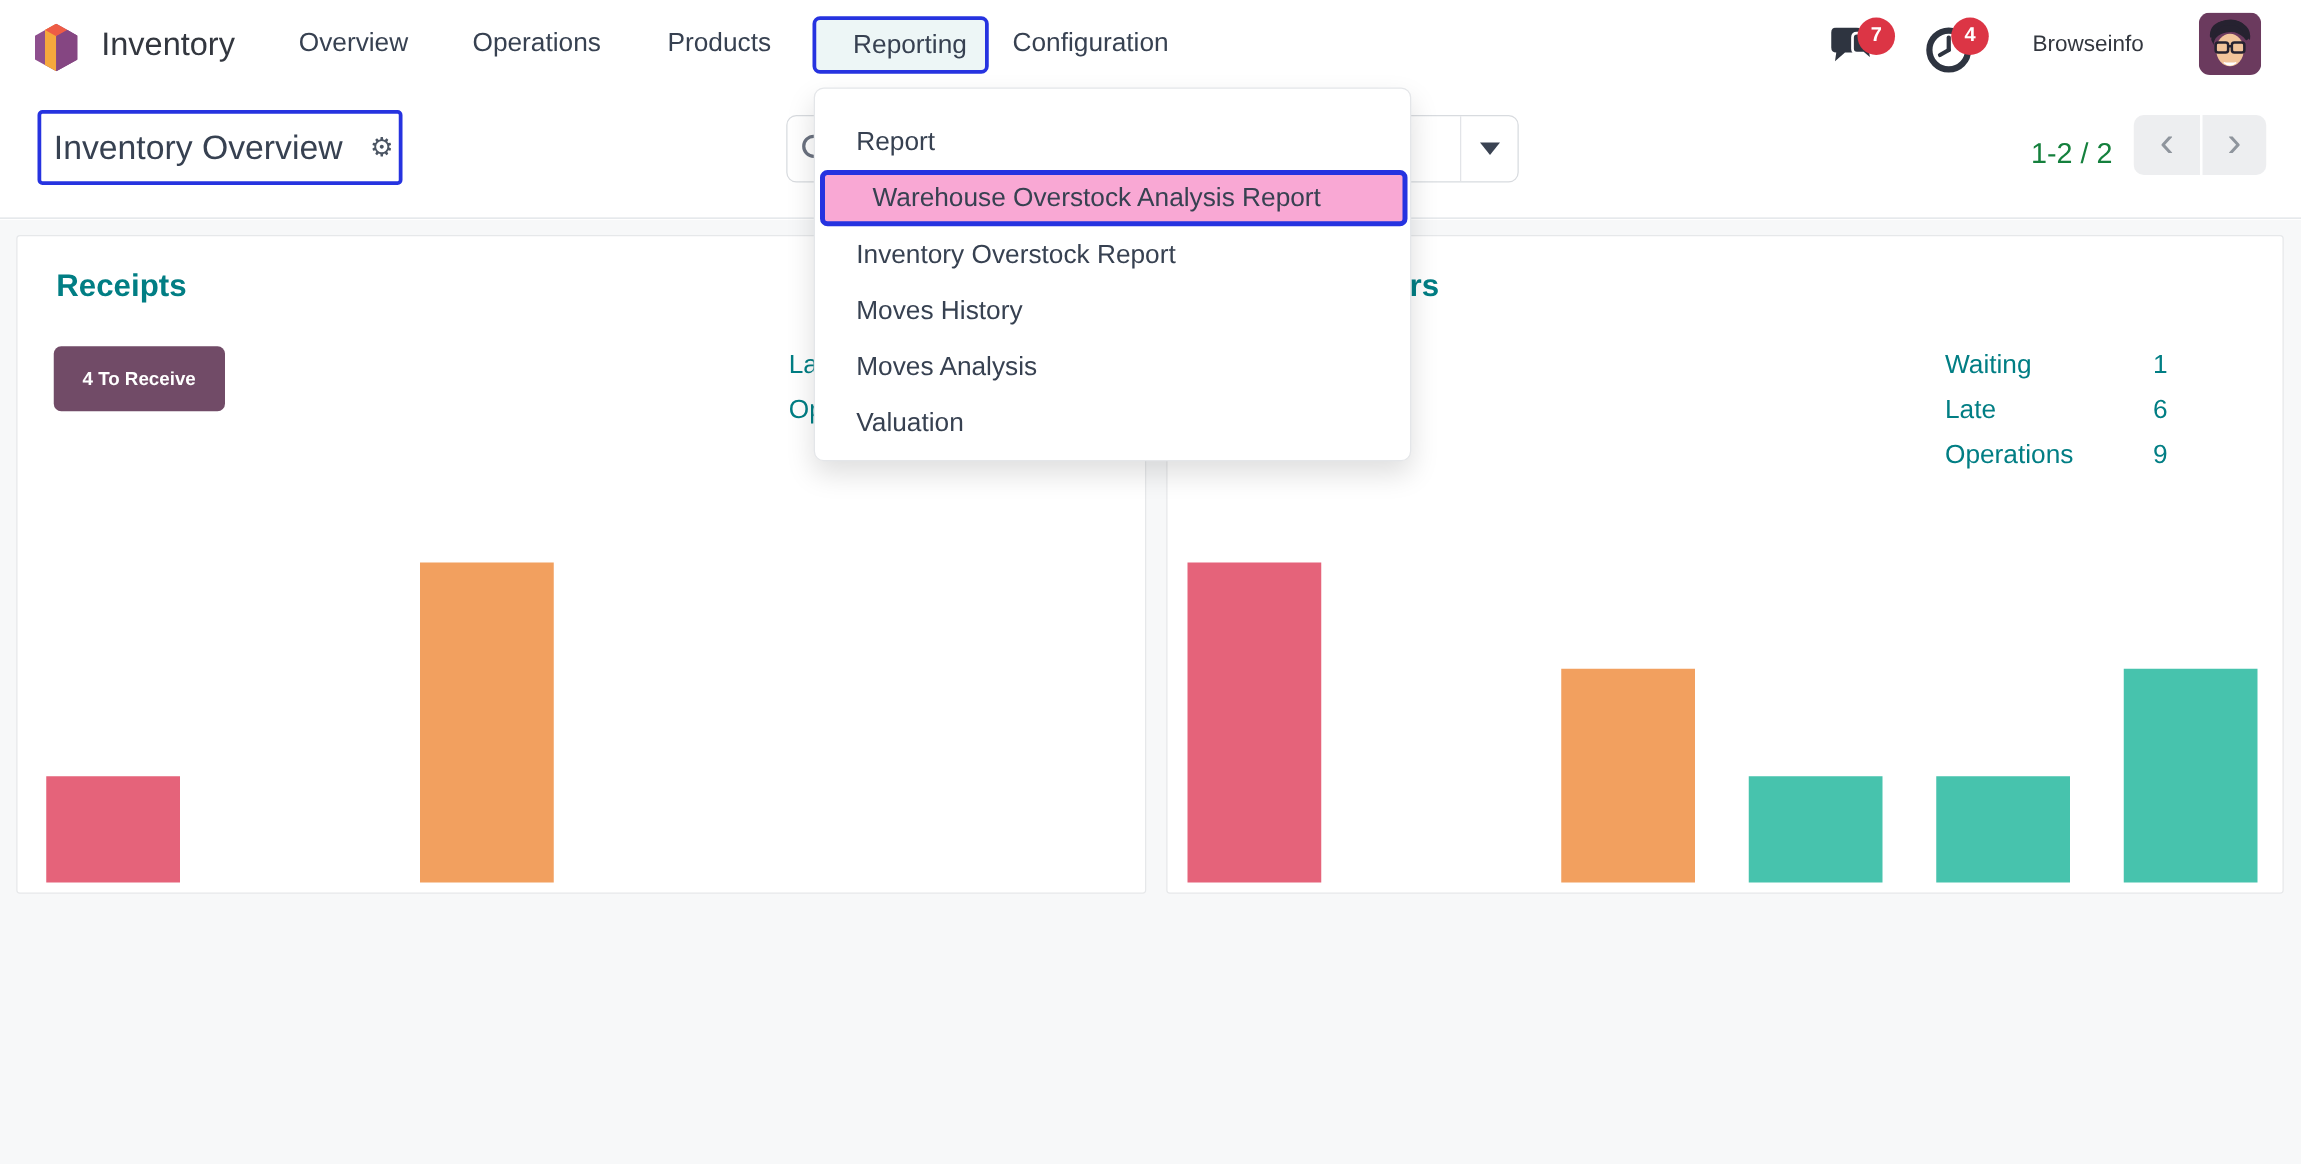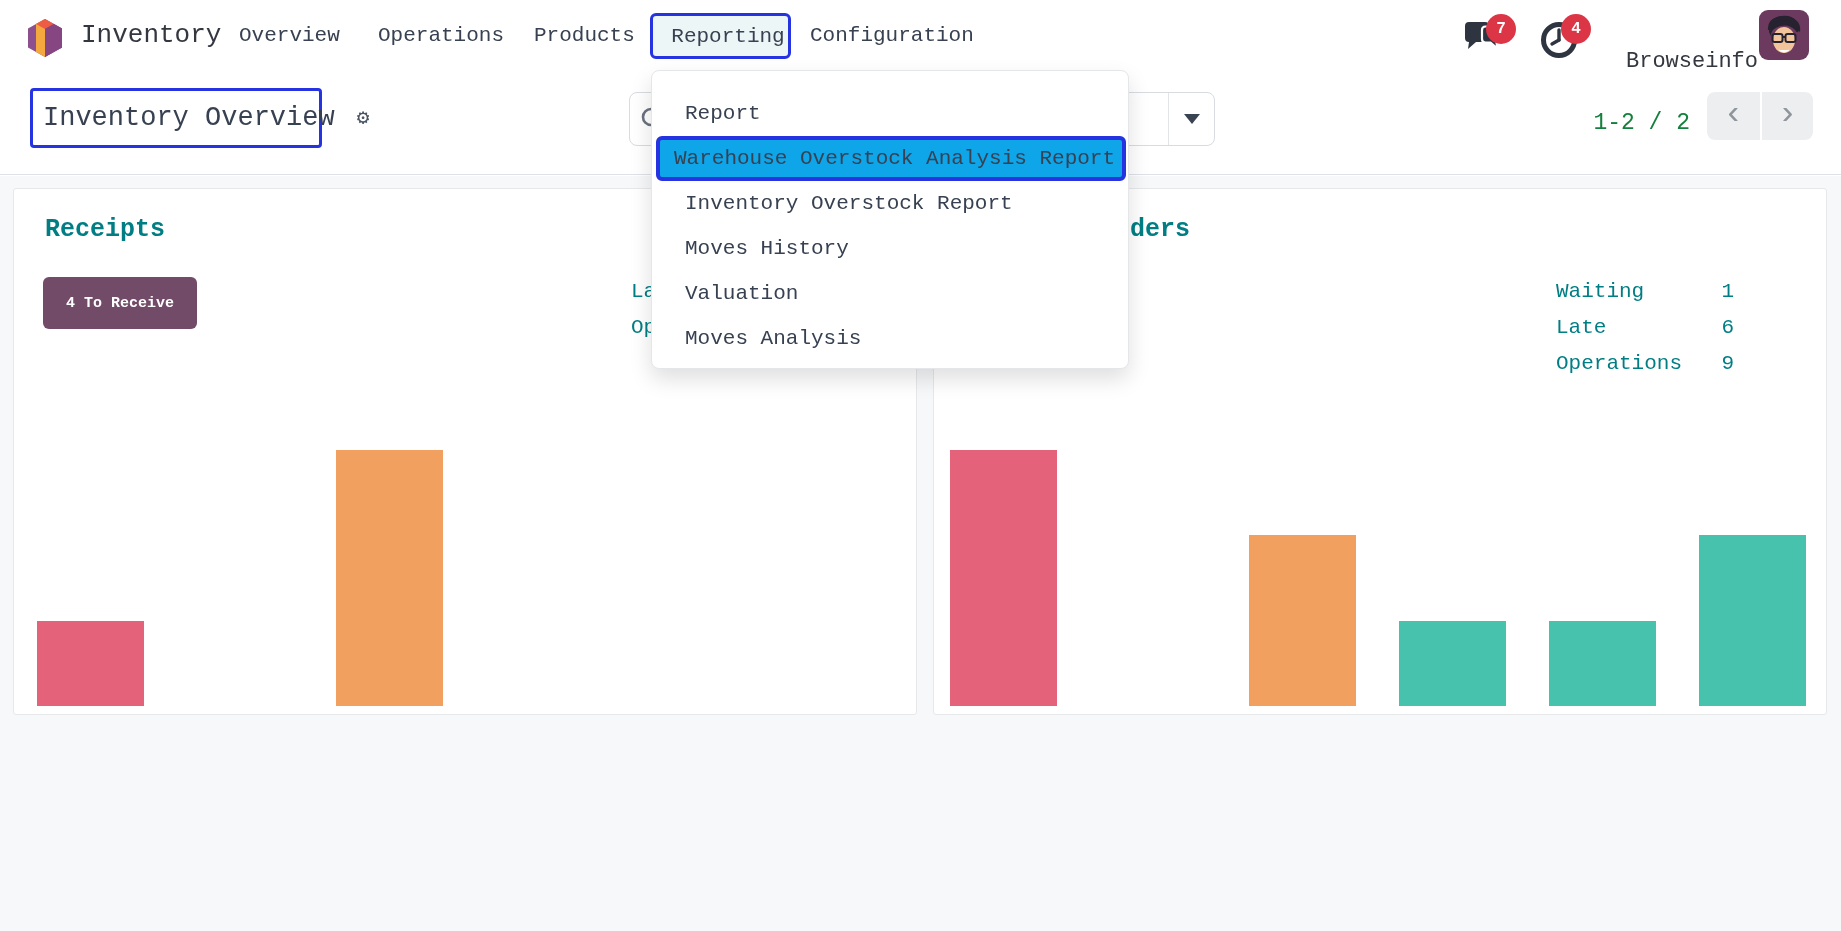--- a/index.html
+++ b/index.html
@@ -1,19 +1,19 @@
 <!DOCTYPE html>
 <html><head>
 <meta charset="utf-8">
 <style>
   * { margin:0; padding:0; box-sizing:border-box; }
   html,body { background:#ffffff; }
   .screen {
     position:relative; width:1841px; height:931px; overflow:hidden;
-    font-family:Liberation Mono, monospace;
+    font-family:Liberation Sans, sans-serif;
     color:#374151; background:#ffffff;
   }
 
   
   .navbar { position:absolute; left:0; top:0; width:1841px; height:70px; background:#fff; z-index:30; }
   .logo { position:absolute; left:28px; top:19px; width:34px; height:38px; }
   .app-name { position:absolute; left:81px; top:0; height:70px; display:flex; align-items:center;
               font-size:26px; color:#33373f; }
   .nav-item { position:absolute; top:0; height:70px; display:flex; align-items:center;
               font-size:21px; color:#374151; cursor:pointer; }
@@ -27,21 +27,21 @@
               font-size:21px; color:#374151; cursor:pointer;padding-left:15px; }
   .nav-right-icon { position:absolute; cursor:pointer; }
   .icon-chat  { left:1462px; top:22px; }
   .icon-clock { left:1540px; top:21px; }
   .badge { position:absolute; width:30px; height:30px; border-radius:50%; background:#dc3545;
            color:#fff; font-size:16px; font-weight:bold; display:flex; align-items:center;
            justify-content:center; z-index:2; }
   .badge-chat  { left:1486px; top:14px; }
   .badge-clock { left:1561px; top:14px; }
   .user-name { position:absolute; left:1626px; top:0; height:70px; display:flex; align-items:center;
-               font-size:22px; color:#33373f; cursor:pointer;margin-top:26px; }
+               font-size:18px; color:#33373f; cursor:pointer; }
   .avatar { position:absolute; left:1759px; top:10px; width:50px; height:50px; border-radius:9px;
             overflow:hidden; cursor:pointer; }
 
   
   .control-panel { position:absolute; left:0; top:70px; width:1841px; height:105px;
                    background:#fff; border-bottom:1px solid #dee2e6; z-index:5; }
   .title-box { position:absolute; left:30px; top:18px; width:292px; height:60px;
                border:3px solid #2633e0; border-radius:4px;
                display:flex; align-items:center; padding:0 10px; gap:22px; }
   .page-title { font-size:27px; color:#374151; white-space:nowrap; }
@@ -84,21 +84,21 @@
   .chart { position:absolute; left:0; bottom:0; width:100%; height:100%; }
   .bar { position:absolute; width:107px; bottom:8px; }
 
   
   .dropdown { position:absolute; left:651px; top:70px; width:478px; height:299px; z-index:40;
               background:#fff; border:1px solid #e4e6e9; border-radius:8px;
               box-shadow:0 10px 22px rgba(0,0,0,0.13); padding-top:20px; }
   .menu-item { height:45px; display:flex; align-items:center; padding-left:33px;
                font-size:21px; color:#374151; cursor:pointer; white-space:nowrap; }
   .menu-item.highlighted { margin:0 2px 0 4px; border:4px solid #2633e0; border-radius:6px;
-               background:#0ea5e9; padding-left:14px; }
+               background:#f9a8d4; padding-left:38px; }
 </style>
 </head>
 <body>
 
 <div class="screen">
 
   <header class="navbar">
     <span class="logo">
       <svg width="34" height="38" viewBox="0 0 34 38">
         <polygon points="17,0 34,9.5 34,28.5 17,38 0,28.5 0,9.5" fill="#8e4f8e"></polygon>
@@ -213,17 +213,17 @@
           <div class="bar" style="left: 765px; width: 107px; height: 171px; background: rgb(71, 195, 173);"></div>
         </div>
     </div>
   </div>
 
   <div class="dropdown">
     <div class="menu-item">Report</div>
     <div class="menu-item highlighted">Warehouse Overstock Analysis Report</div>
     <div class="menu-item">Inventory Overstock Report</div>
     <div class="menu-item">Moves History</div>
+    <div class="menu-item">Moves Analysis</div>
     <div class="menu-item">Valuation</div>
-    <div class="menu-item">Moves Analysis</div>
   </div>
 
 </div>
 
 </body></html>

